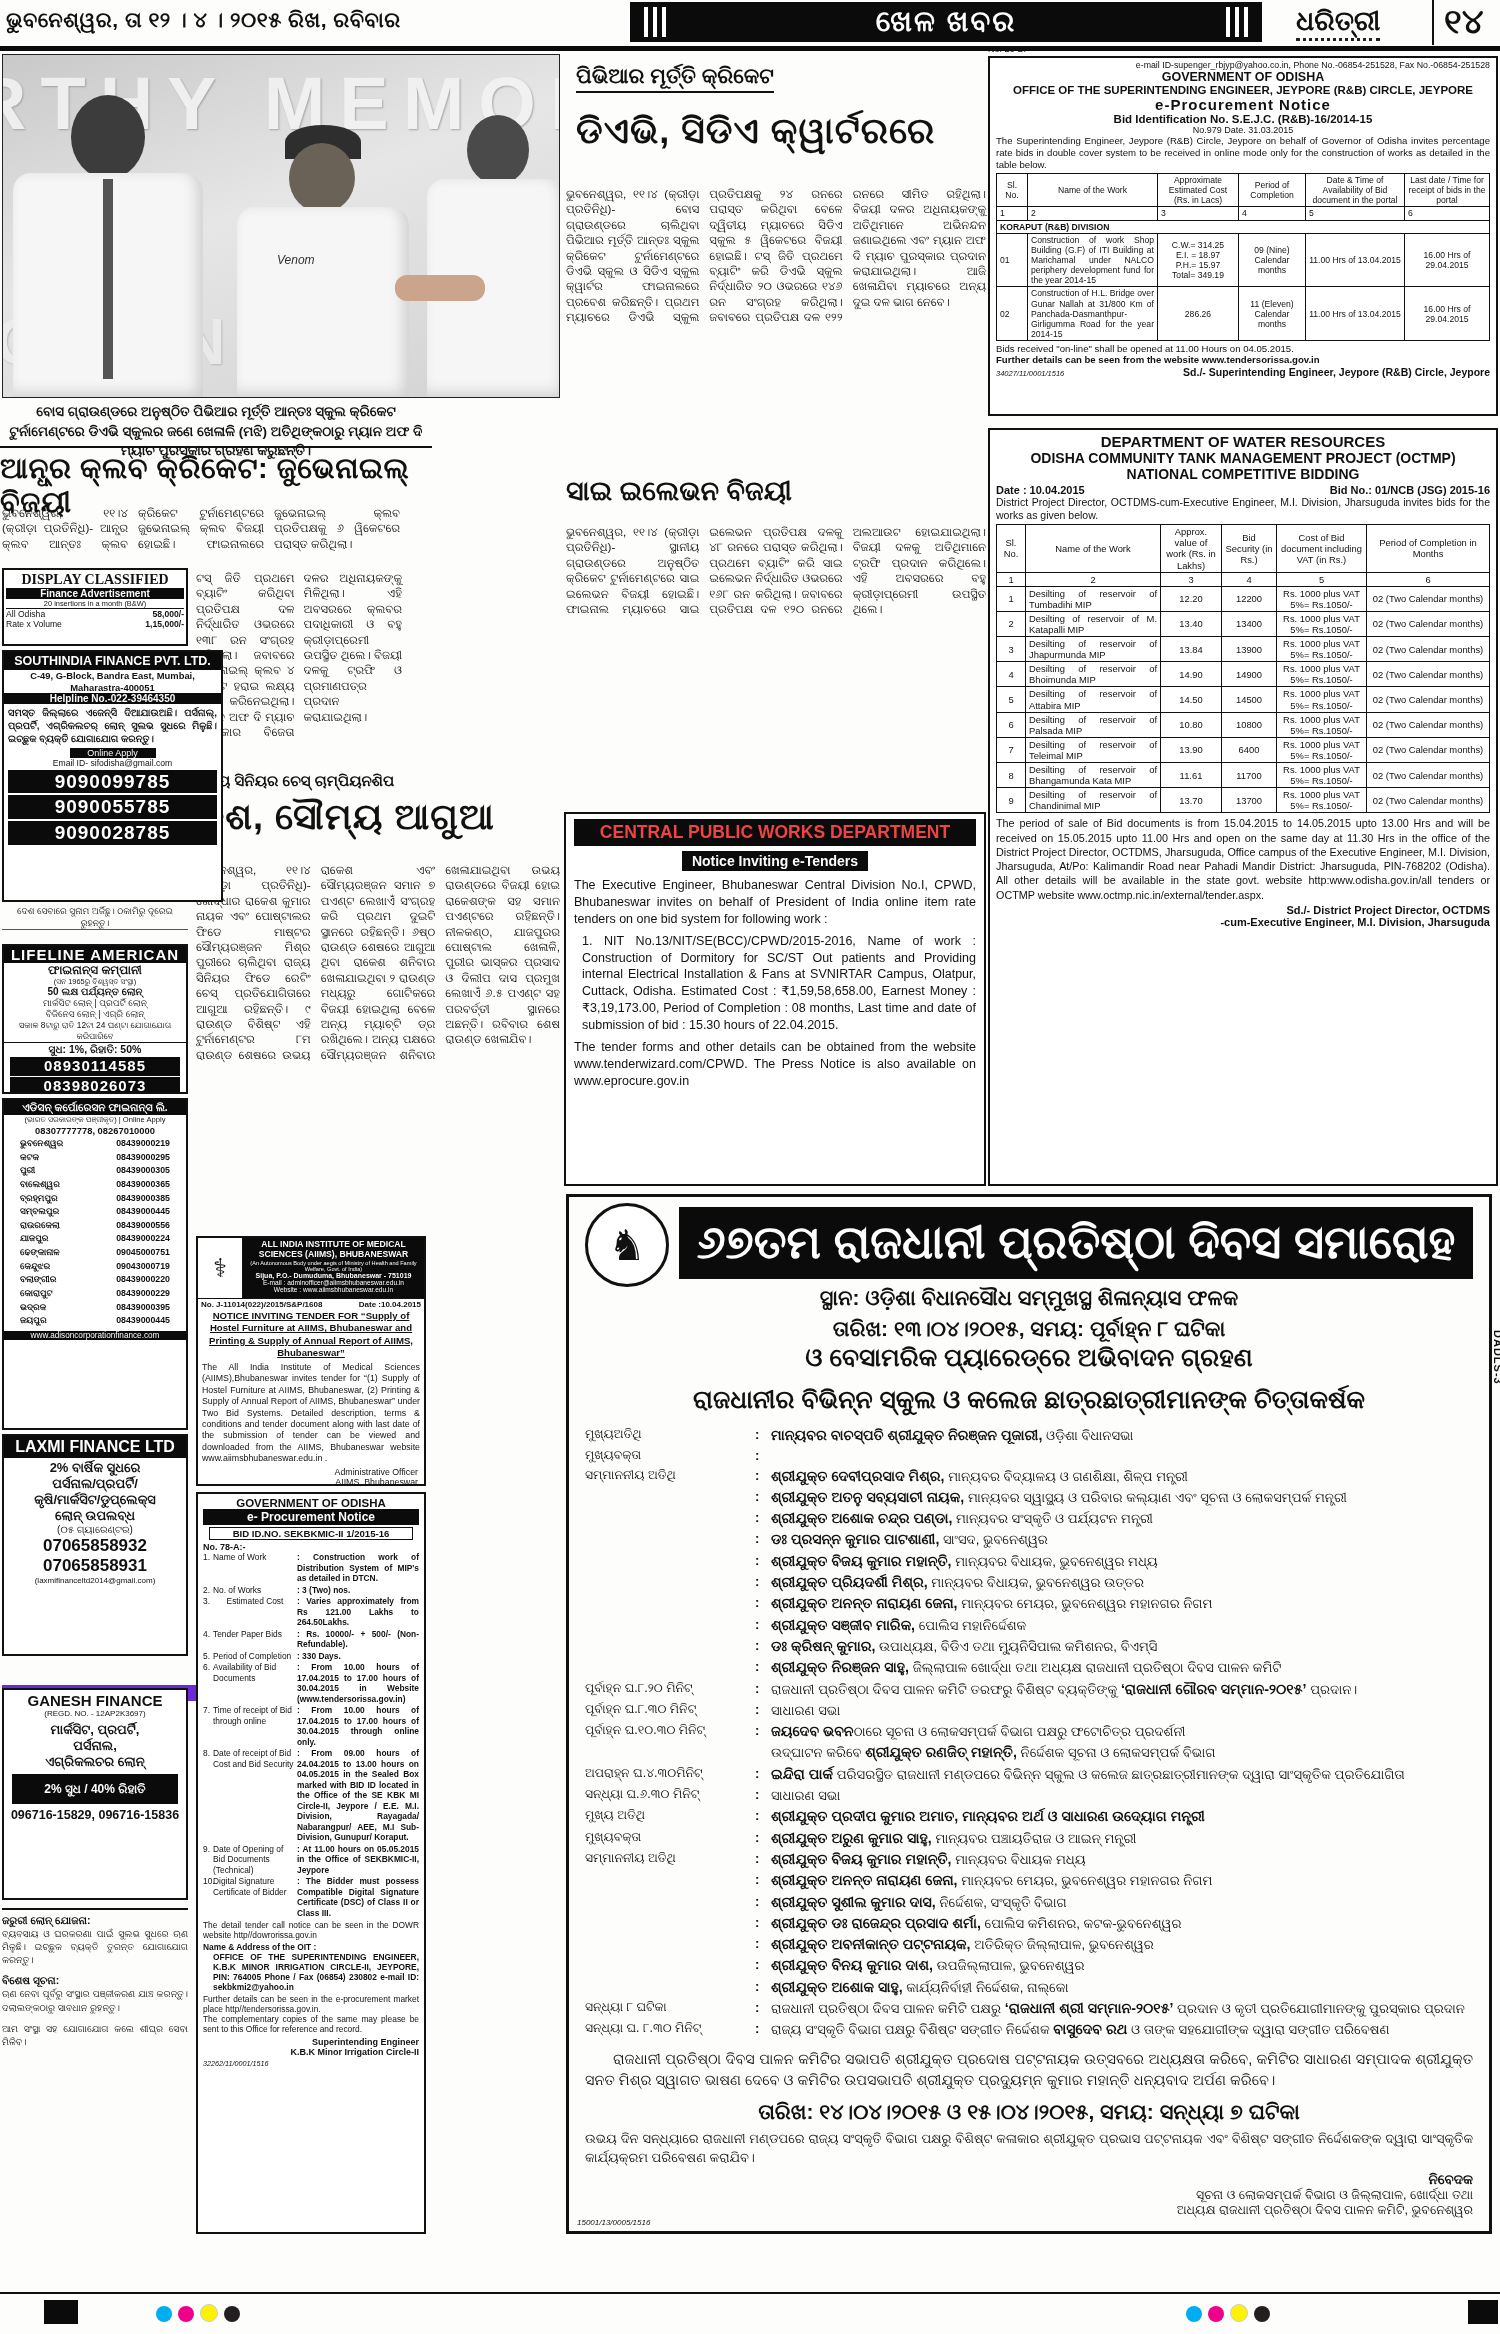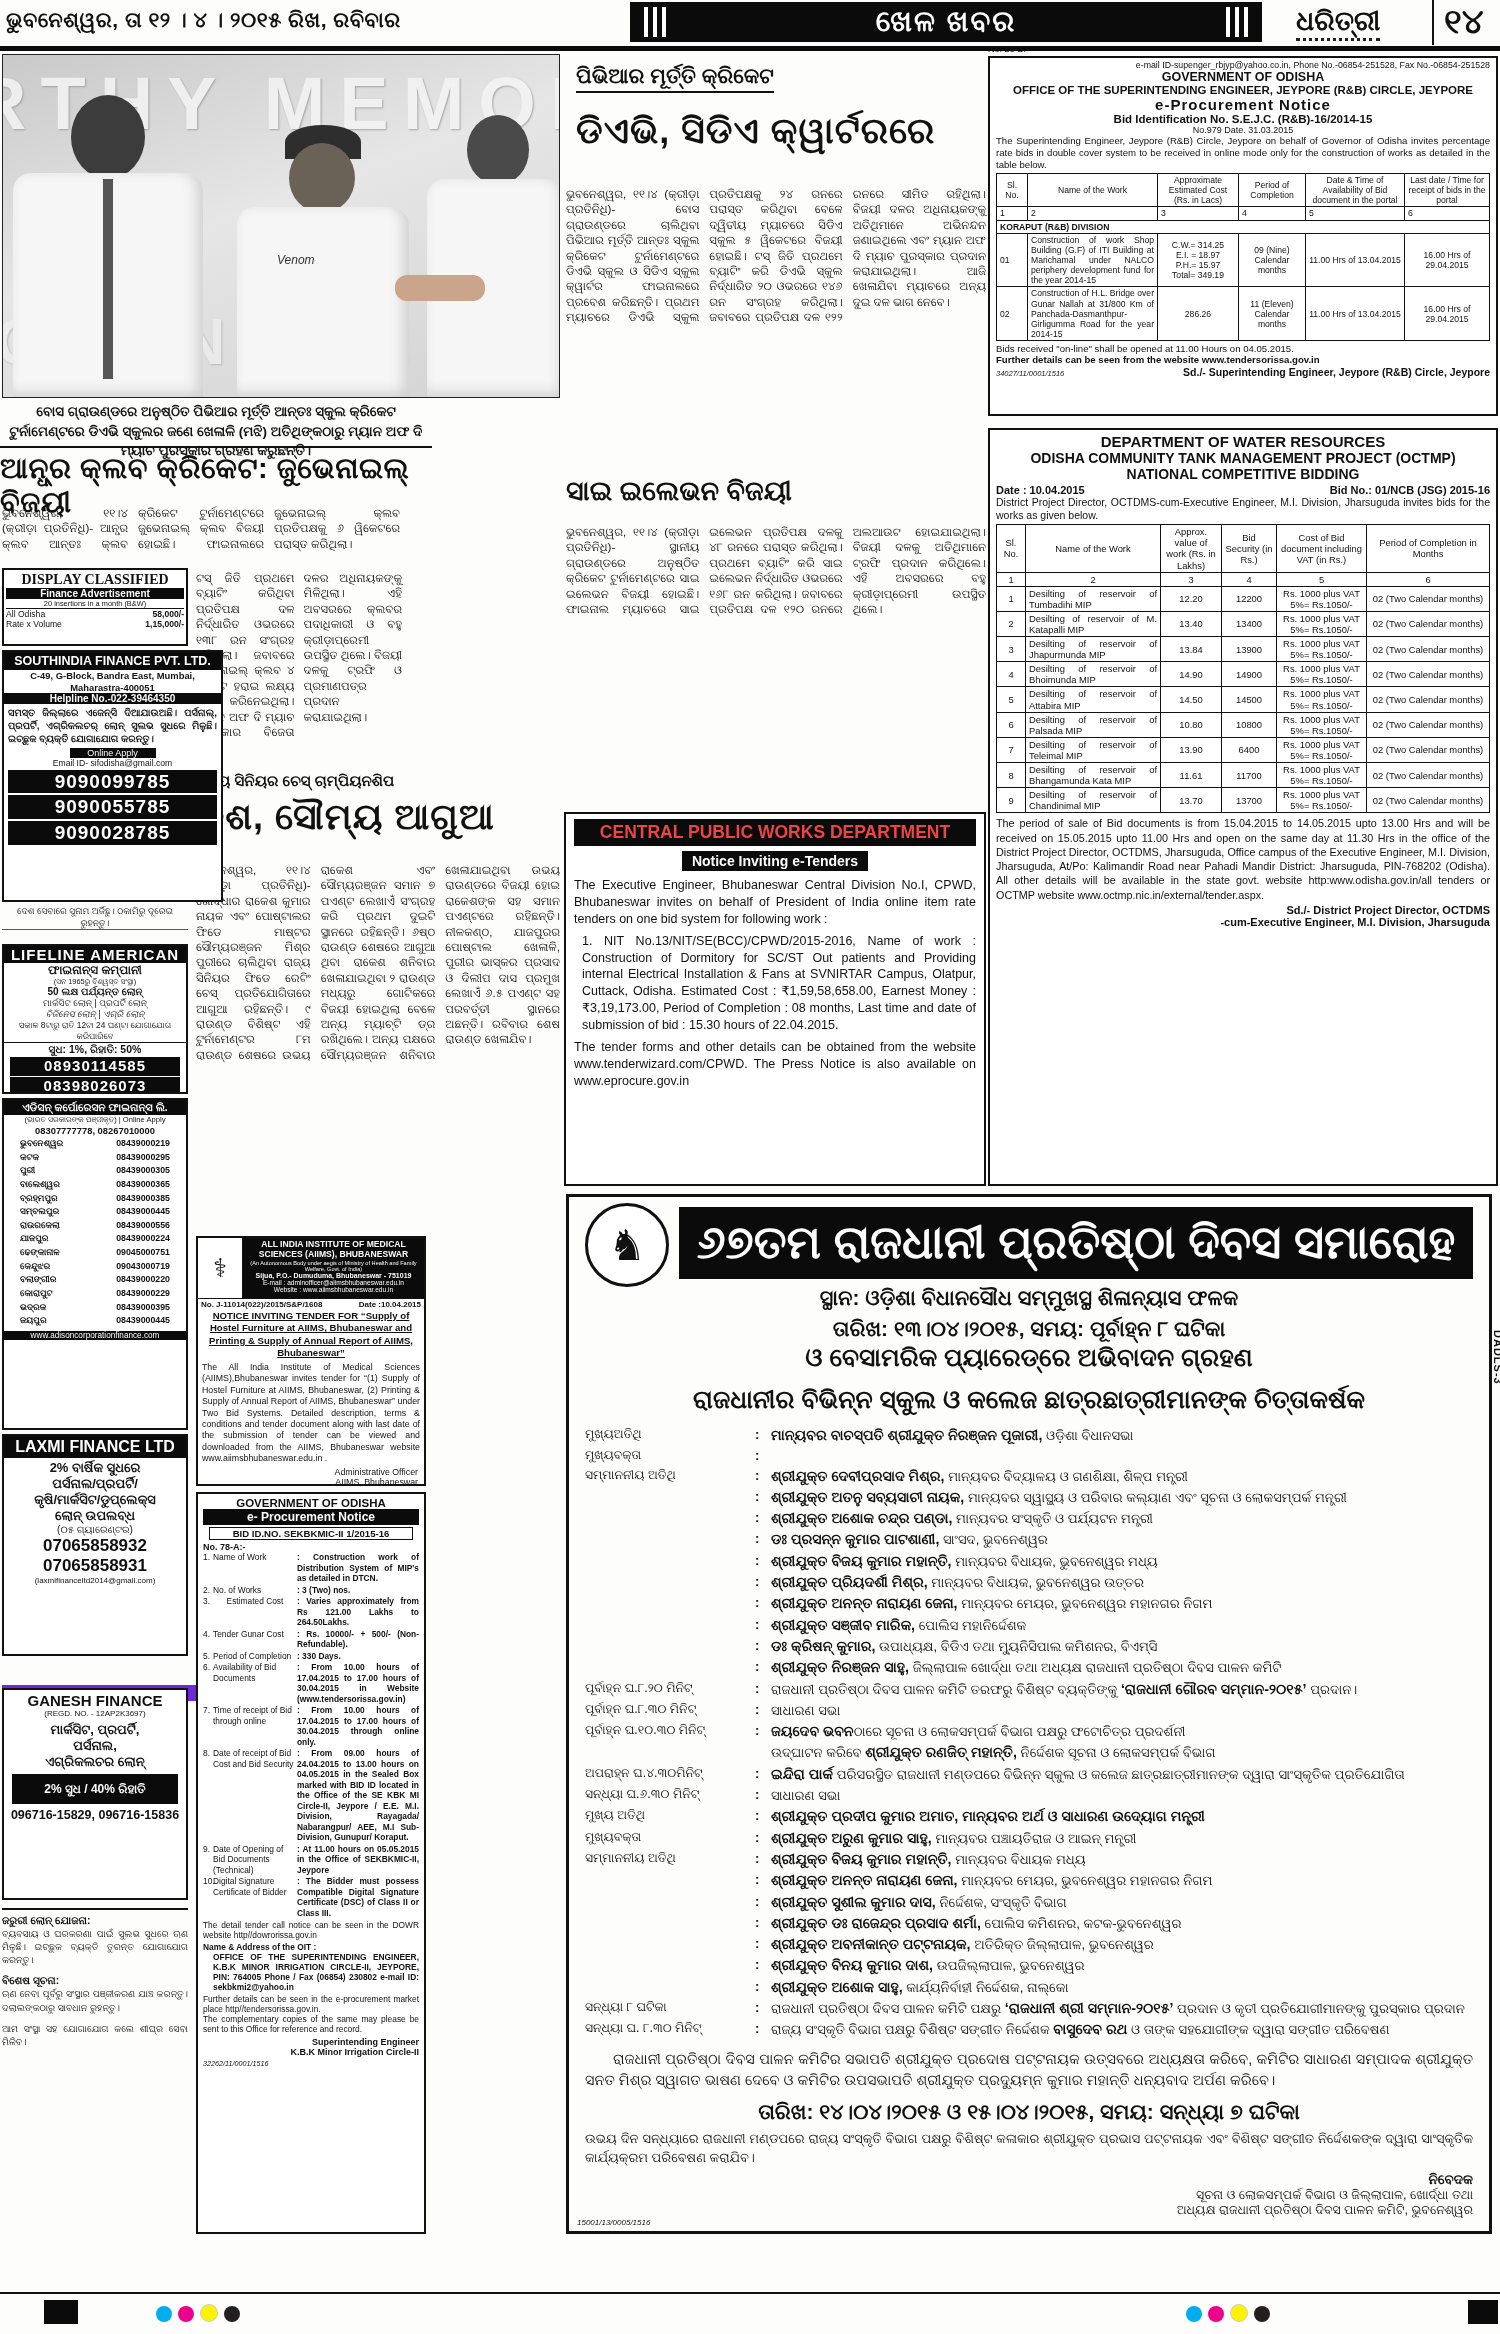--- a/index.html
+++ b/index.html
@@ -353,21 +353,21 @@
         </div>
 
         <div style="display:flex;font-size:8.4px;line-height:1.25;margin-bottom:1px;">
           <span style="width:10px;flex:none;">3.</span>
           <span style="width:84px;flex:none;text-align:center;">Estimated Cost</span>
           <span class="b j" style="flex:1;">: Varies approximately from Rs 121.00 Lakhs to 264.50Lakhs.</span>
         </div>
 
         <div style="display:flex;font-size:8.4px;line-height:1.25;margin-bottom:1px;">
           <span style="width:10px;flex:none;">4.</span>
-          <span style="width:84px;flex:none;">Tender Gunar Cost</span>
+          <span style="width:84px;flex:none;">Tender Paper Bids</span>
           <span class="b j" style="flex:1;">: Rs. 10000/- + 500/- (Non-Refundable).</span>
         </div>
 
         <div style="display:flex;font-size:8.4px;line-height:1.25;margin-bottom:1px;">
           <span style="width:10px;flex:none;">5.</span>
           <span style="width:84px;flex:none;">Period of Completion</span>
           <span class="b j" style="flex:1;">: 330 Days.</span>
         </div>
 
         <div style="display:flex;font-size:8.4px;line-height:1.25;margin-bottom:1px;">
@@ -634,21 +634,21 @@
   </div>
 
   <div class="abs" style="left:2px;top:906px;width:186px;font-size:9px;line-height:1.3;text-align:center;border-bottom:1px solid #555;">ଦେଶ ସେବାରେ ସୁନାମ ଅର୍ଜିଛୁ। ଠକାମିରୁ ଦୂରେଇ ରୁହନ୍ତୁ।</div>
 
   <div class="abs ad" style="left:2px;top:944px;width:186px;height:150px;box-sizing:border-box;">
     <div class="inv c b" style="font-size:15px;letter-spacing:1px;">LIFELINE AMERICAN</div>
     <div class="c b" style="font-size:12px;">ଫାଇନାନ୍ସ କମ୍ପାନୀ</div>
     <div class="c" style="font-size:7.4px;">(ସନ 1965ରୁ ବିଶ୍ୱସ୍ତ ସଂସ୍ଥା)</div>
     <div class="c b" style="font-size:10px;">50 ଲକ୍ଷ ପର୍ଯ୍ୟନ୍ତ ଲୋନ୍</div>
     <div class="c" style="font-size:9px;">ମାର୍କସିଟ ଲୋନ୍ | ପ୍ରପର୍ଟି ଲୋନ୍</div>
-    <div class="c" style="font-size:9px;font-style:italic;">ବିଜିନେସ ଲୋନ୍ | ଏଗ୍ରି ଲୋନ୍</div>
+    <div class="c" style="font-size:9px;">ବିଜିନେସ ଲୋନ୍ | ଏଗ୍ରି ଲୋନ୍</div>
     <div class="c" style="font-size:8.4px;">ସକାଳ 8ଟାରୁ ରାତି 12ଟା 24 ଘଣ୍ଟା ଯୋଗାଯୋଗ କରିପାରିବେ</div>
     <div class="c b" style="font-size:10.5px;border-top:1px solid #111;">ସୁଧ: 1%, ରିହାତି: 50%</div>
     <div>
 
     <div class="bignum" style="margin:1px 6px;font-size:15px;"><span>08930114585</span></div>
         <div class="bignum" style="margin:1px 6px;font-size:15px;"><span>08398026073</span></div>
       </div>
   </div>
 
   <div class="abs ad" style="left:2px;top:1098px;width:186px;height:332px;box-sizing:border-box;">

